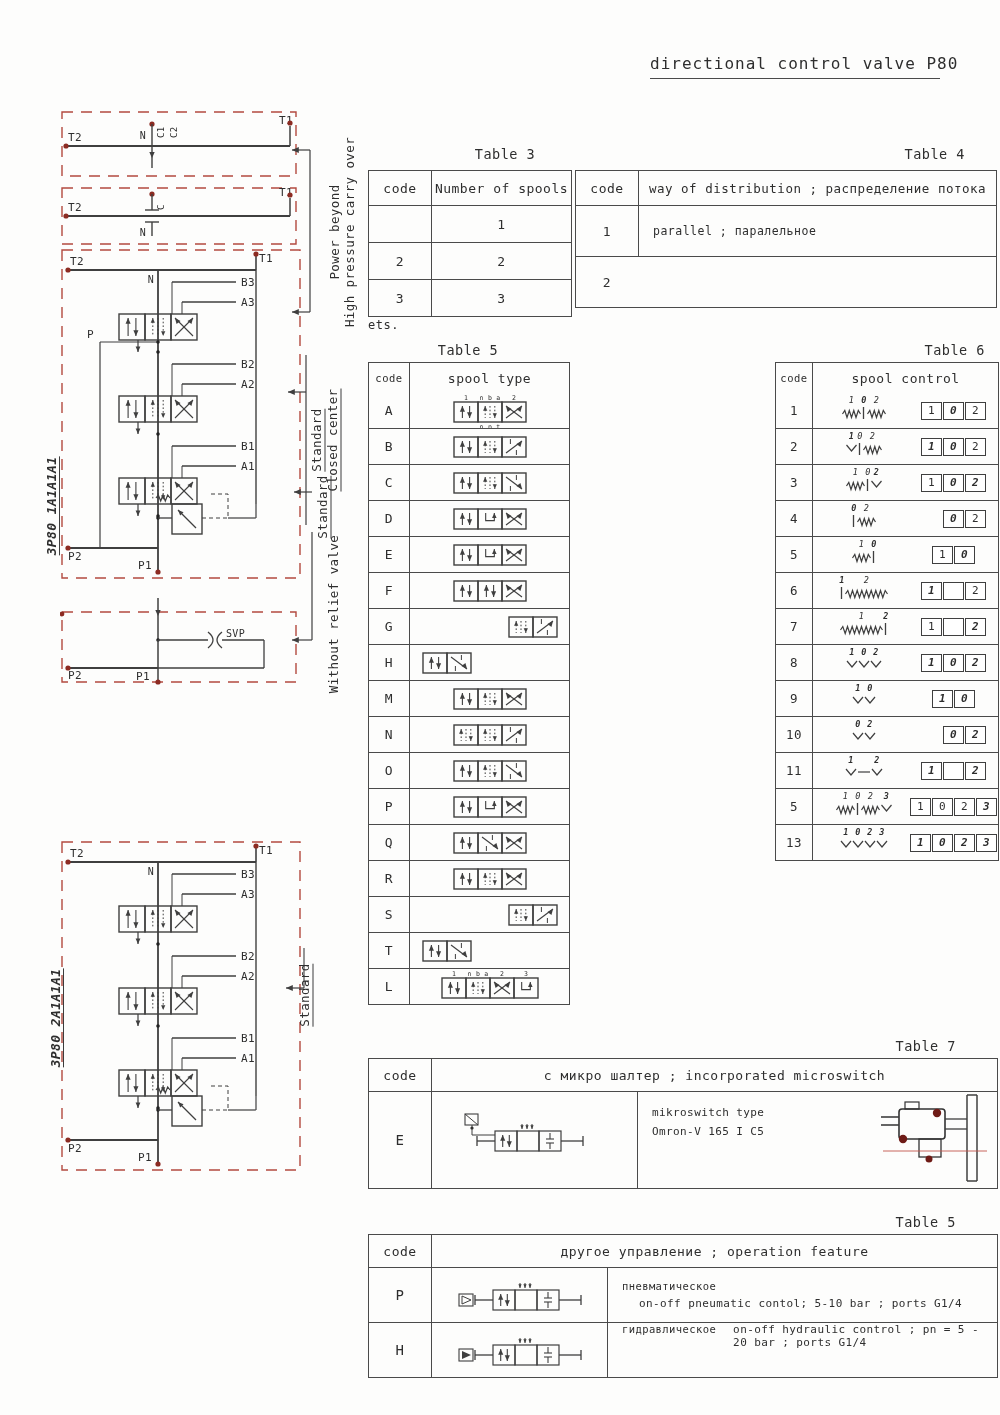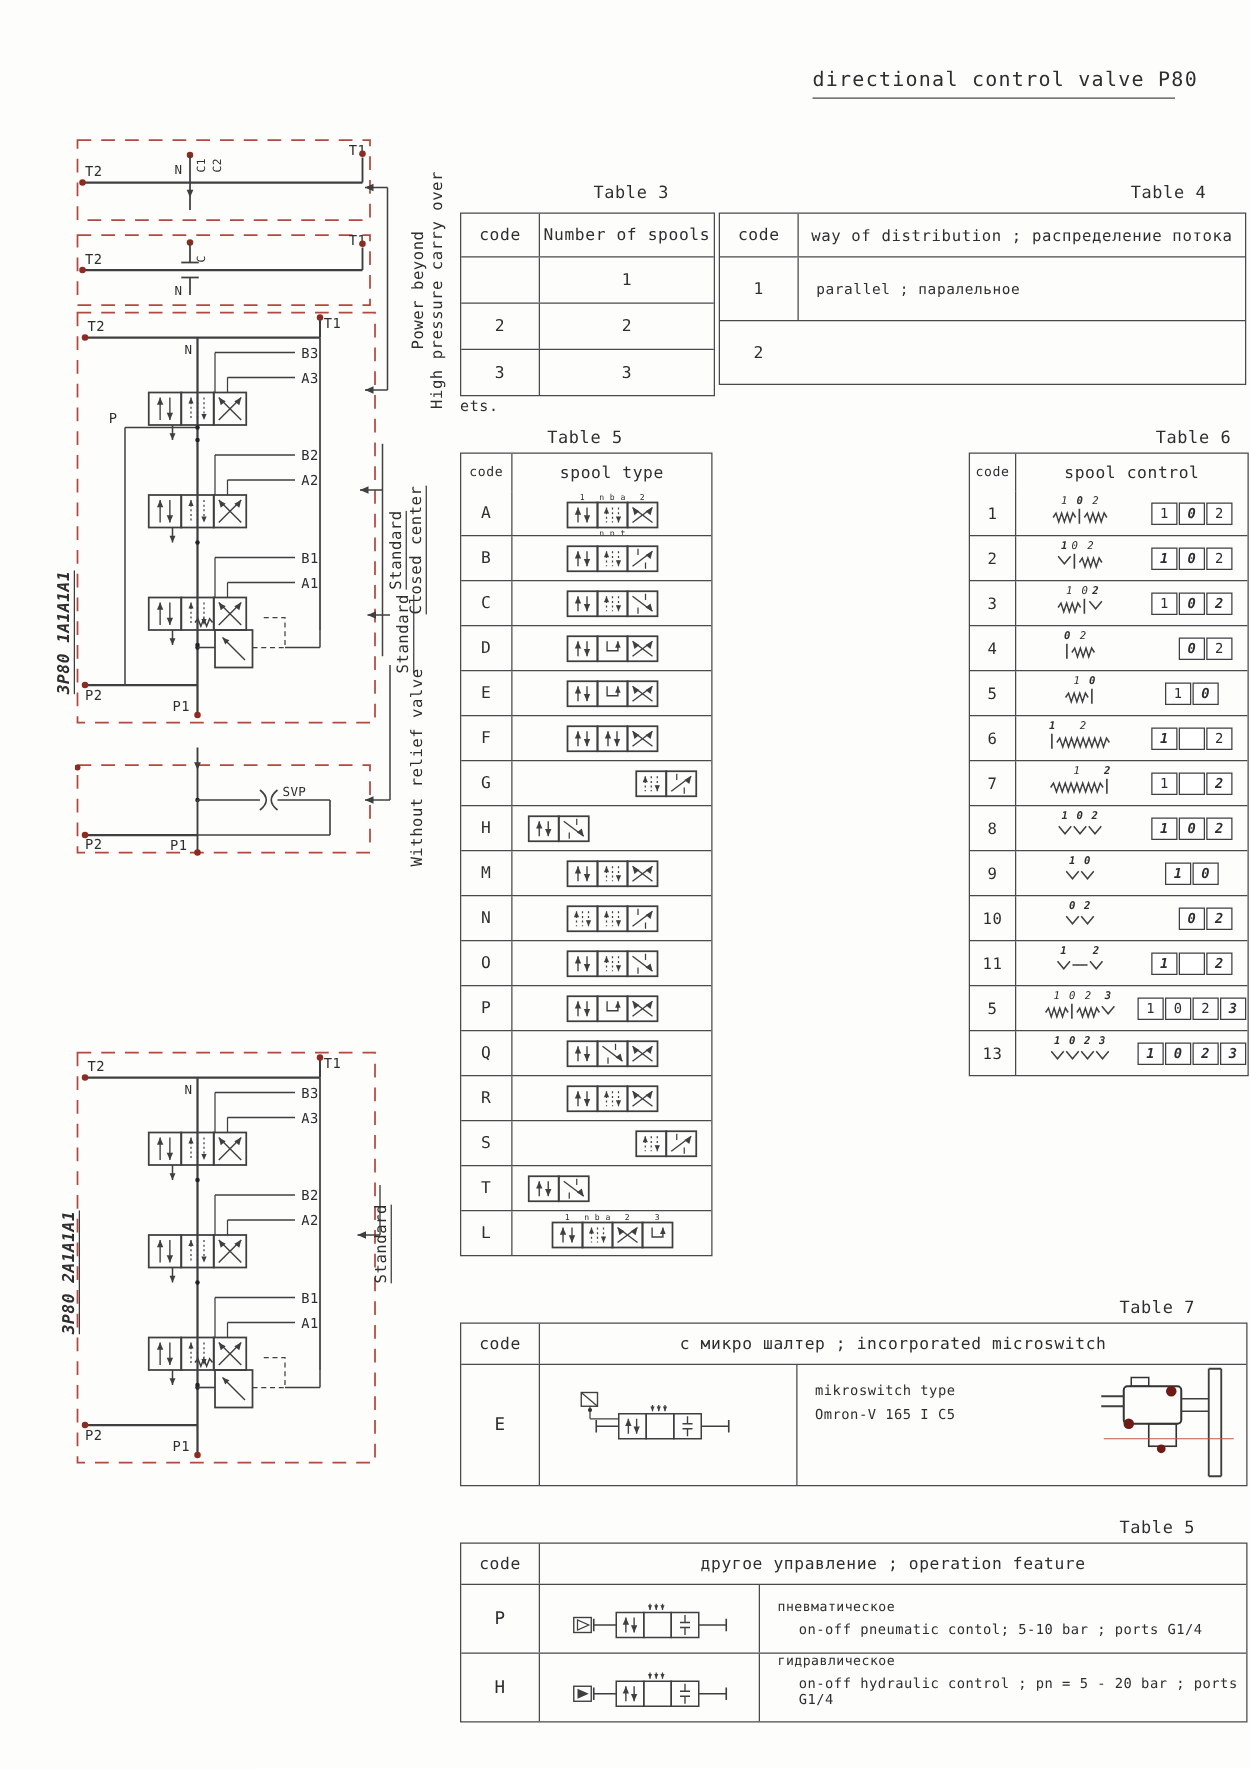--- a/index.html
+++ b/index.html
@@ -814,21 +814,21 @@
             <line x1="85" y1="13" x2="85" y2="18" stroke="#3f3f3f" stroke-width="1" stroke-linecap="butt"></line>
             <polygon points="85,18 81.26,16.35 81.26,19.65" fill="#3f3f3f" transform="rotate(90 85 18)"></polygon>
             <line x1="90" y1="13" x2="90" y2="18" stroke="#3f3f3f" stroke-width="1" stroke-linecap="butt"></line>
             <polygon points="90,18 86.26,16.35 86.26,19.65" fill="#3f3f3f" transform="rotate(90 90 18)"></polygon>
             <line x1="95" y1="13" x2="95" y2="18" stroke="#3f3f3f" stroke-width="1" stroke-linecap="butt"></line>
             <polygon points="95,18 91.26,16.35 91.26,19.65" fill="#3f3f3f" transform="rotate(90 95 18)"></polygon>
             <rect x="24" y="24" width="14" height="12" fill="none" stroke="#3f3f3f" stroke-width="1.1"></rect>
             <polygon points="27,26 27,34 36,30" fill="#3f3f3f"></polygon>
           </svg>
       </div>
-      <div class="tcell tleft" style="flex:1;flex-direction:column;align-items:flex-start;">
+      <div class="tcell tleft" style="flex:1;flex-direction:row;align-items:flex-start;">
         <div class="t8ru">гидравлическое</div>
         <div class="t8en">on-off hydraulic control ; pn = 5 - 20 bar ; ports G1/4</div>
       </div>
     </div>
   </div>
 
   <svg id="svg-box1" class="abs" style="left:60px;top:106px" width="250" height="78">
       <rect x="2" y="6" width="234" height="64" fill="none" stroke="#b2493f" stroke-width="1.4" stroke-dasharray="11,8"></rect>
       <line x1="6" y1="40" x2="230" y2="40" stroke="#3f3f3f" stroke-width="1.8" stroke-linecap="butt"></line>
       <line x1="230" y1="40" x2="230" y2="20" stroke="#3f3f3f" stroke-width="1.5" stroke-linecap="butt"></line>

